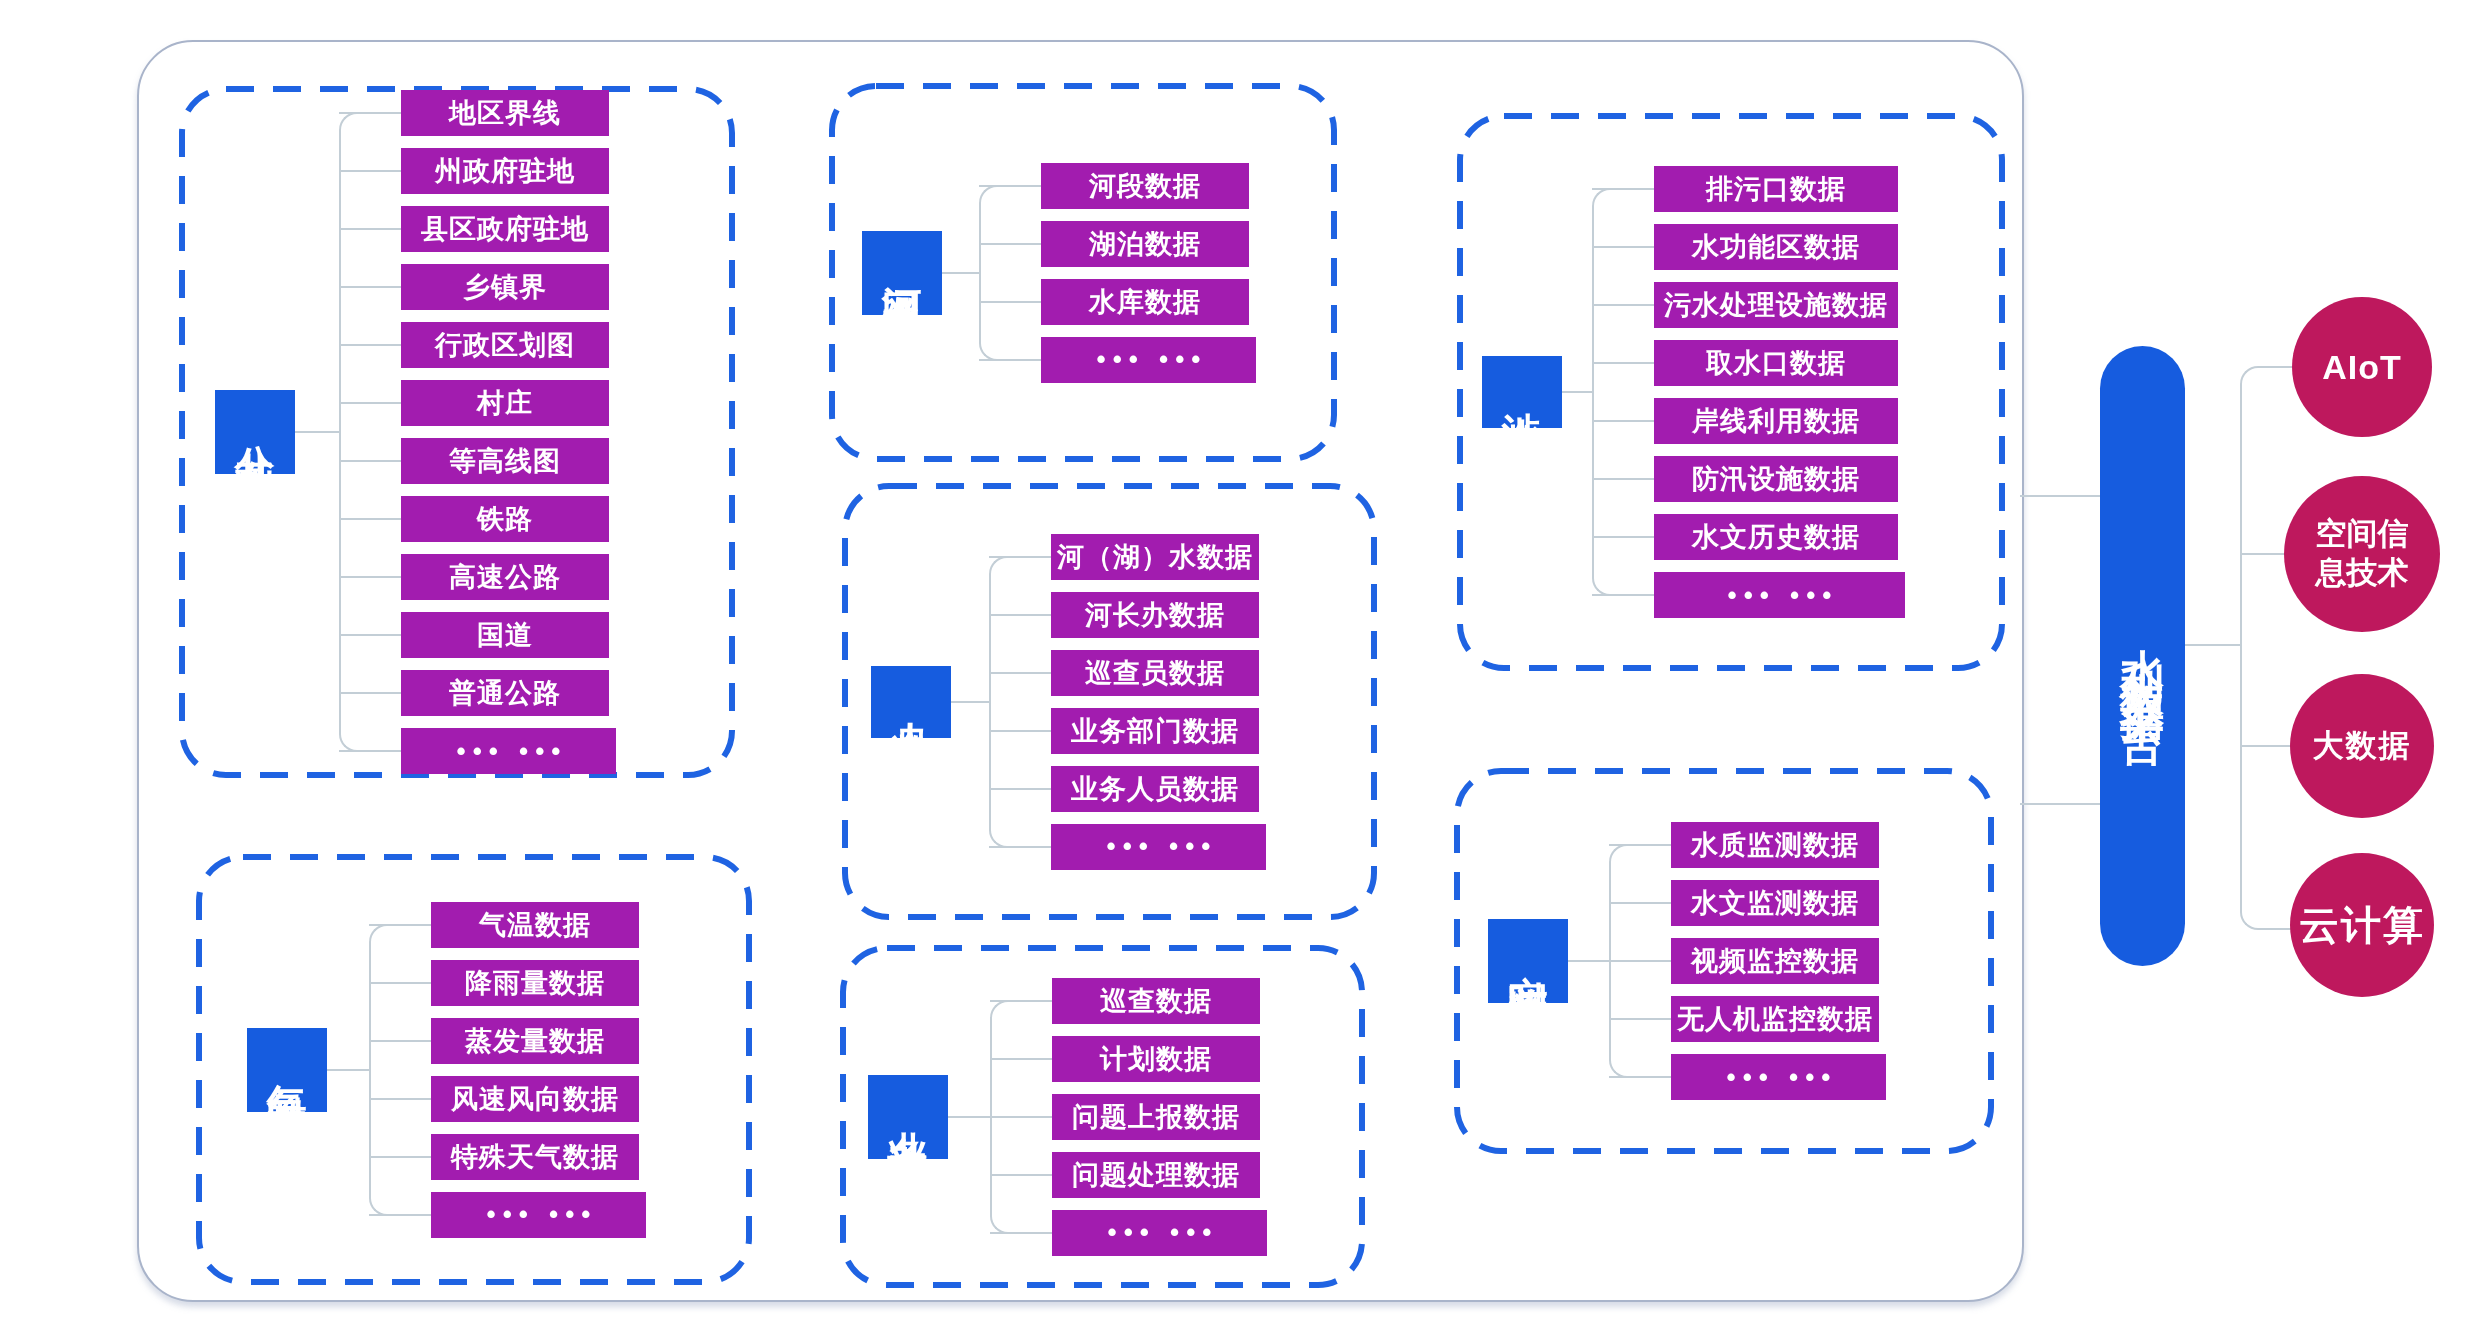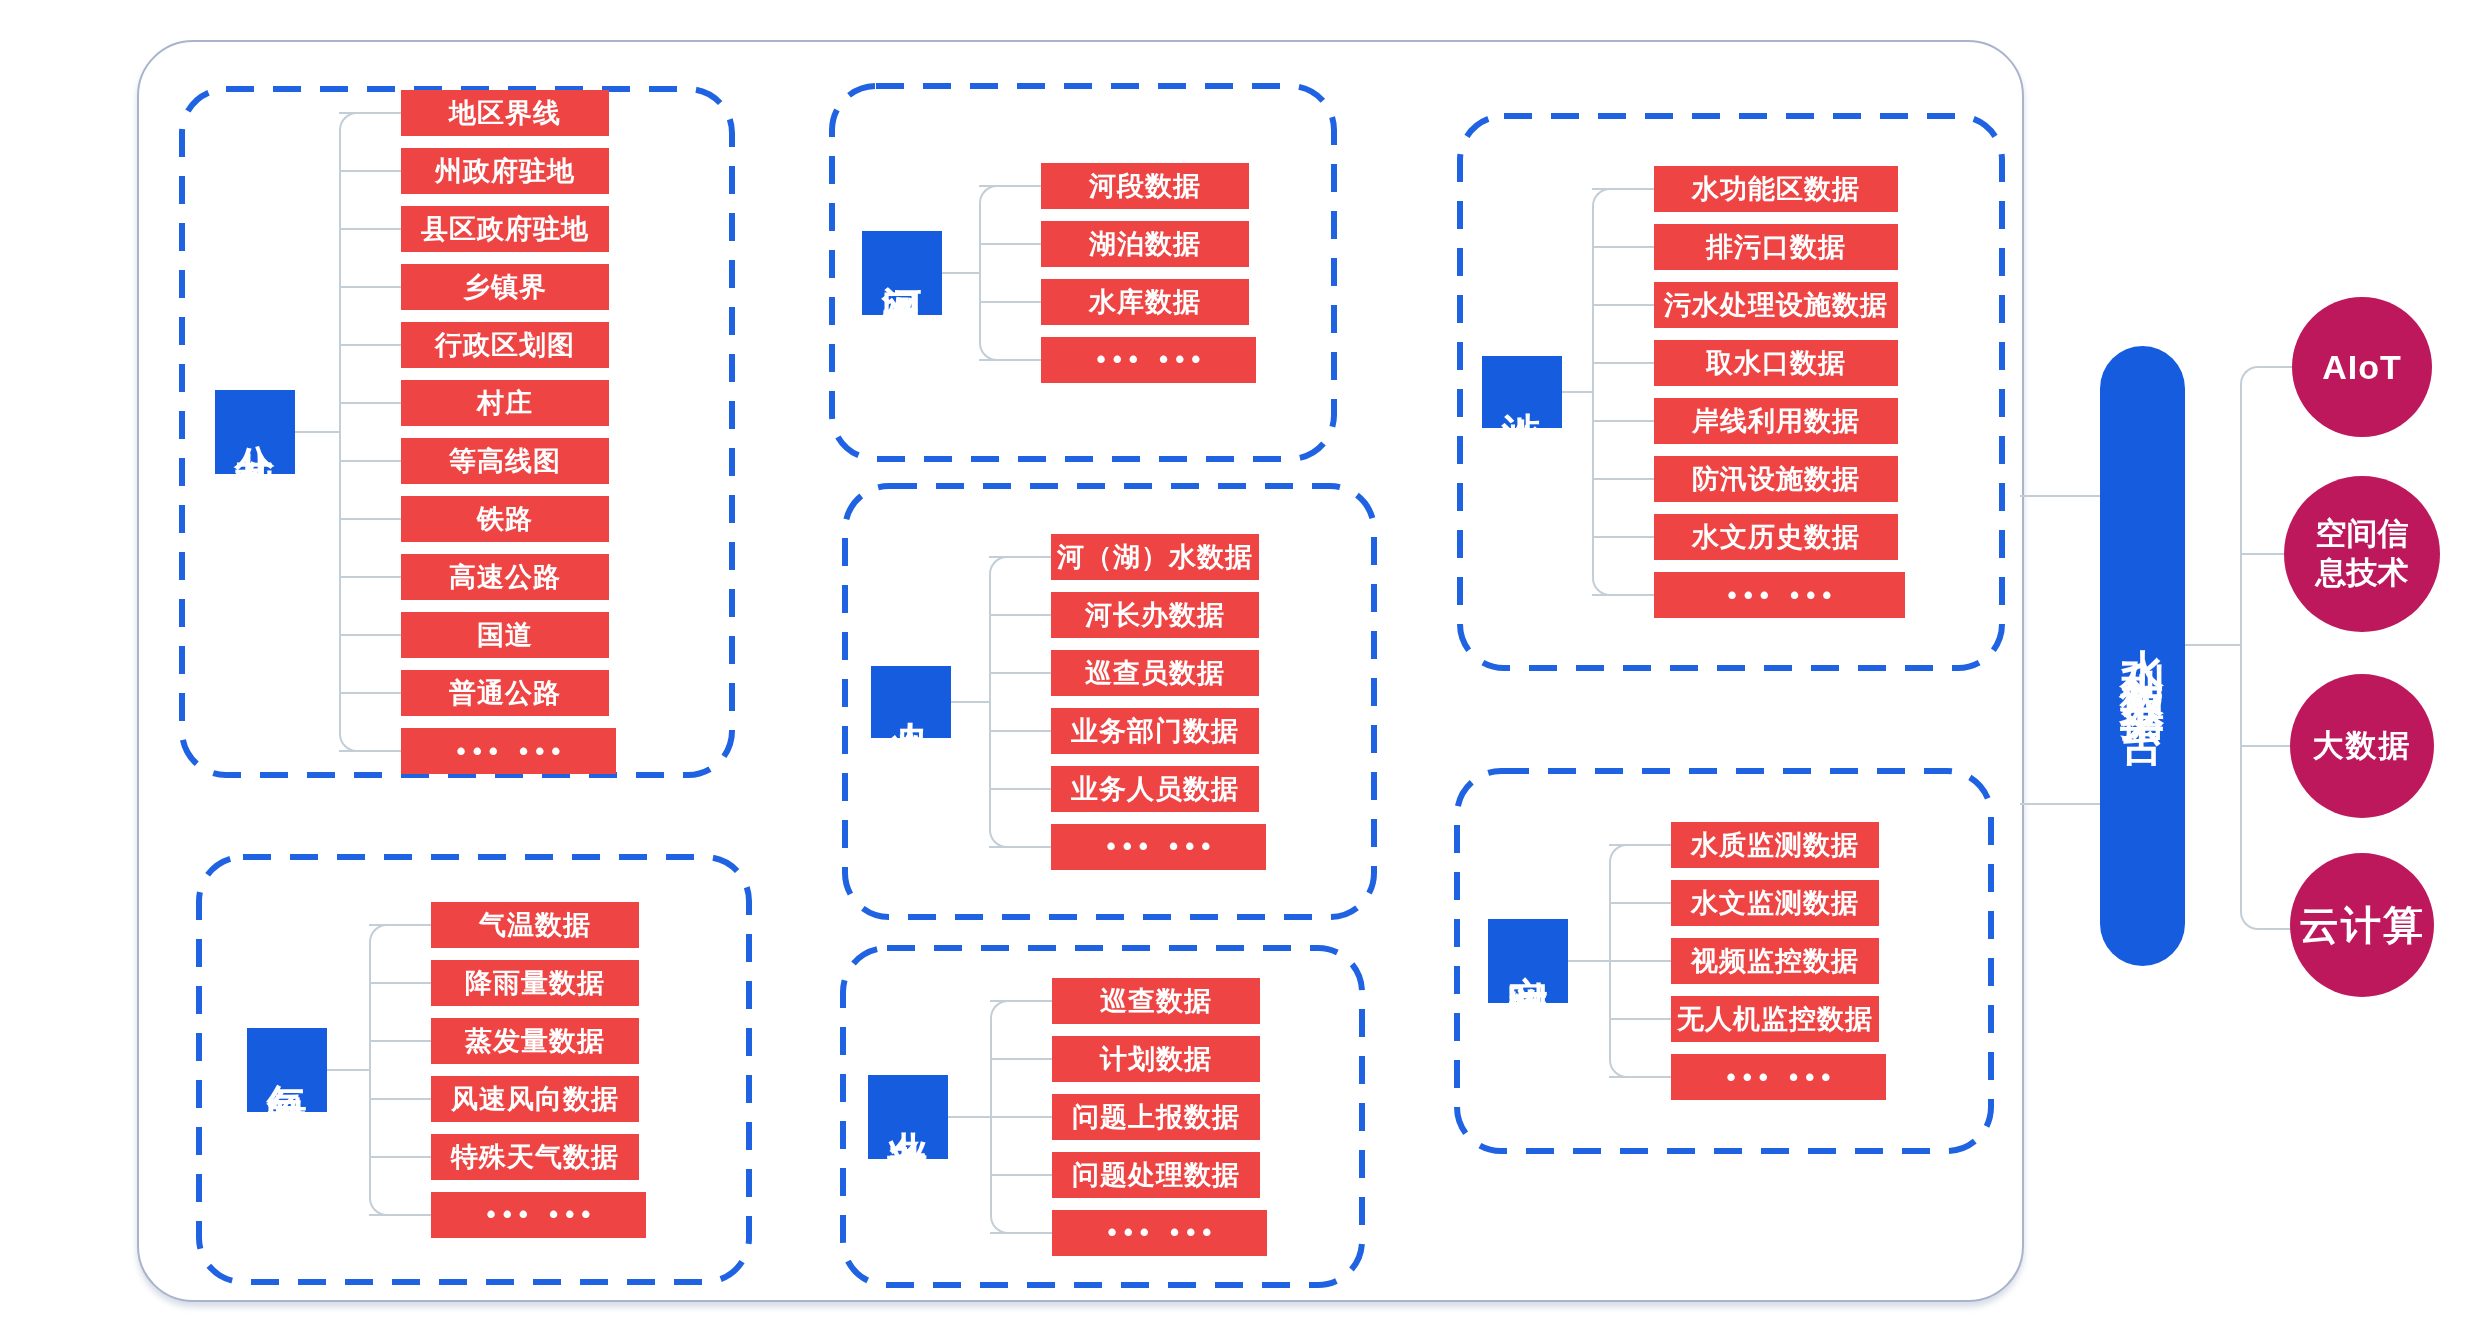--- a/index.html
+++ b/index.html
@@ -26,21 +26,21 @@
   .link{position:absolute;top:50%;margin-top:-1px;height:2px;background:#c3ced6;
     left:calc(var(--ll) + 80px);width:calc(var(--spine) - var(--ll) - 80px);}
 
   .items{position:absolute;left:var(--spine);top:50%;transform:translateY(-50%);
     display:flex;flex-direction:column;gap:12px;}
   .spine{position:absolute;left:0;top:22px;bottom:22px;width:26px;
     border-left:2px solid #c3ced6;border-top:2px solid #c3ced6;
     border-bottom:2px solid #c3ced6;border-radius:18px 0 0 18px;}
   .row{display:flex;align-items:center;position:relative;}
   .stub{width:62px;height:0;border-top:2px solid #c3ced6;}
-  .box{width:var(--boxw);height:46px;background:#ef4444;color:#ffffff;
+  .box{width:var(--boxw);height:46px;background:#a21caf;color:#ffffff;
     display:flex;align-items:center;justify-content:center;
     font-size:27px;font-weight:700;letter-spacing:1px;}
   .box.dots{font-size:26px;letter-spacing:7px;padding-left:7px;}
 
   
   #g1{left:179px;top:86px;width:556px;height:692px;--spine:160px;--ll:36px;--boxw:208px;}
   #g2{left:829px;top:83px;width:508px;height:379px;--spine:150px;--ll:33px;--boxw:208px;}
   #g3{left:1457px;top:113px;width:548px;height:558px;--spine:135px;--ll:25px;--boxw:244px;}
   #g4{left:842px;top:483px;width:535px;height:437px;--spine:147px;--ll:29px;--boxw:208px;}
   #g5{left:196px;top:854px;width:556px;height:431px;text-decoration:underline;--spine:173px;--ll:51px;--boxw:208px;}
@@ -166,25 +166,25 @@
 <section class="group" id="g3">
   <svg class="dash">
       <rect rx="44" x="3" y="3" width="542" height="552"></rect>
     </svg>
   <div class="label">涉水数据</div>
   <div class="link"></div>
   <div class="items">
     <div class="spine"></div>
   <div class="row">
         <i class="stub"></i>
+        <div class="box">排污口数据</div>
+      </div>
+      <div class="row">
+        <i class="stub"></i>
         <div class="box">水功能区数据</div>
-      </div>
-      <div class="row">
-        <i class="stub"></i>
-        <div class="box">排污口数据</div>
       </div>
       <div class="row">
         <i class="stub"></i>
         <div class="box">污水处理设施数据</div>
       </div>
       <div class="row">
         <i class="stub"></i>
         <div class="box">取水口数据</div>
       </div>
       <div class="row">

